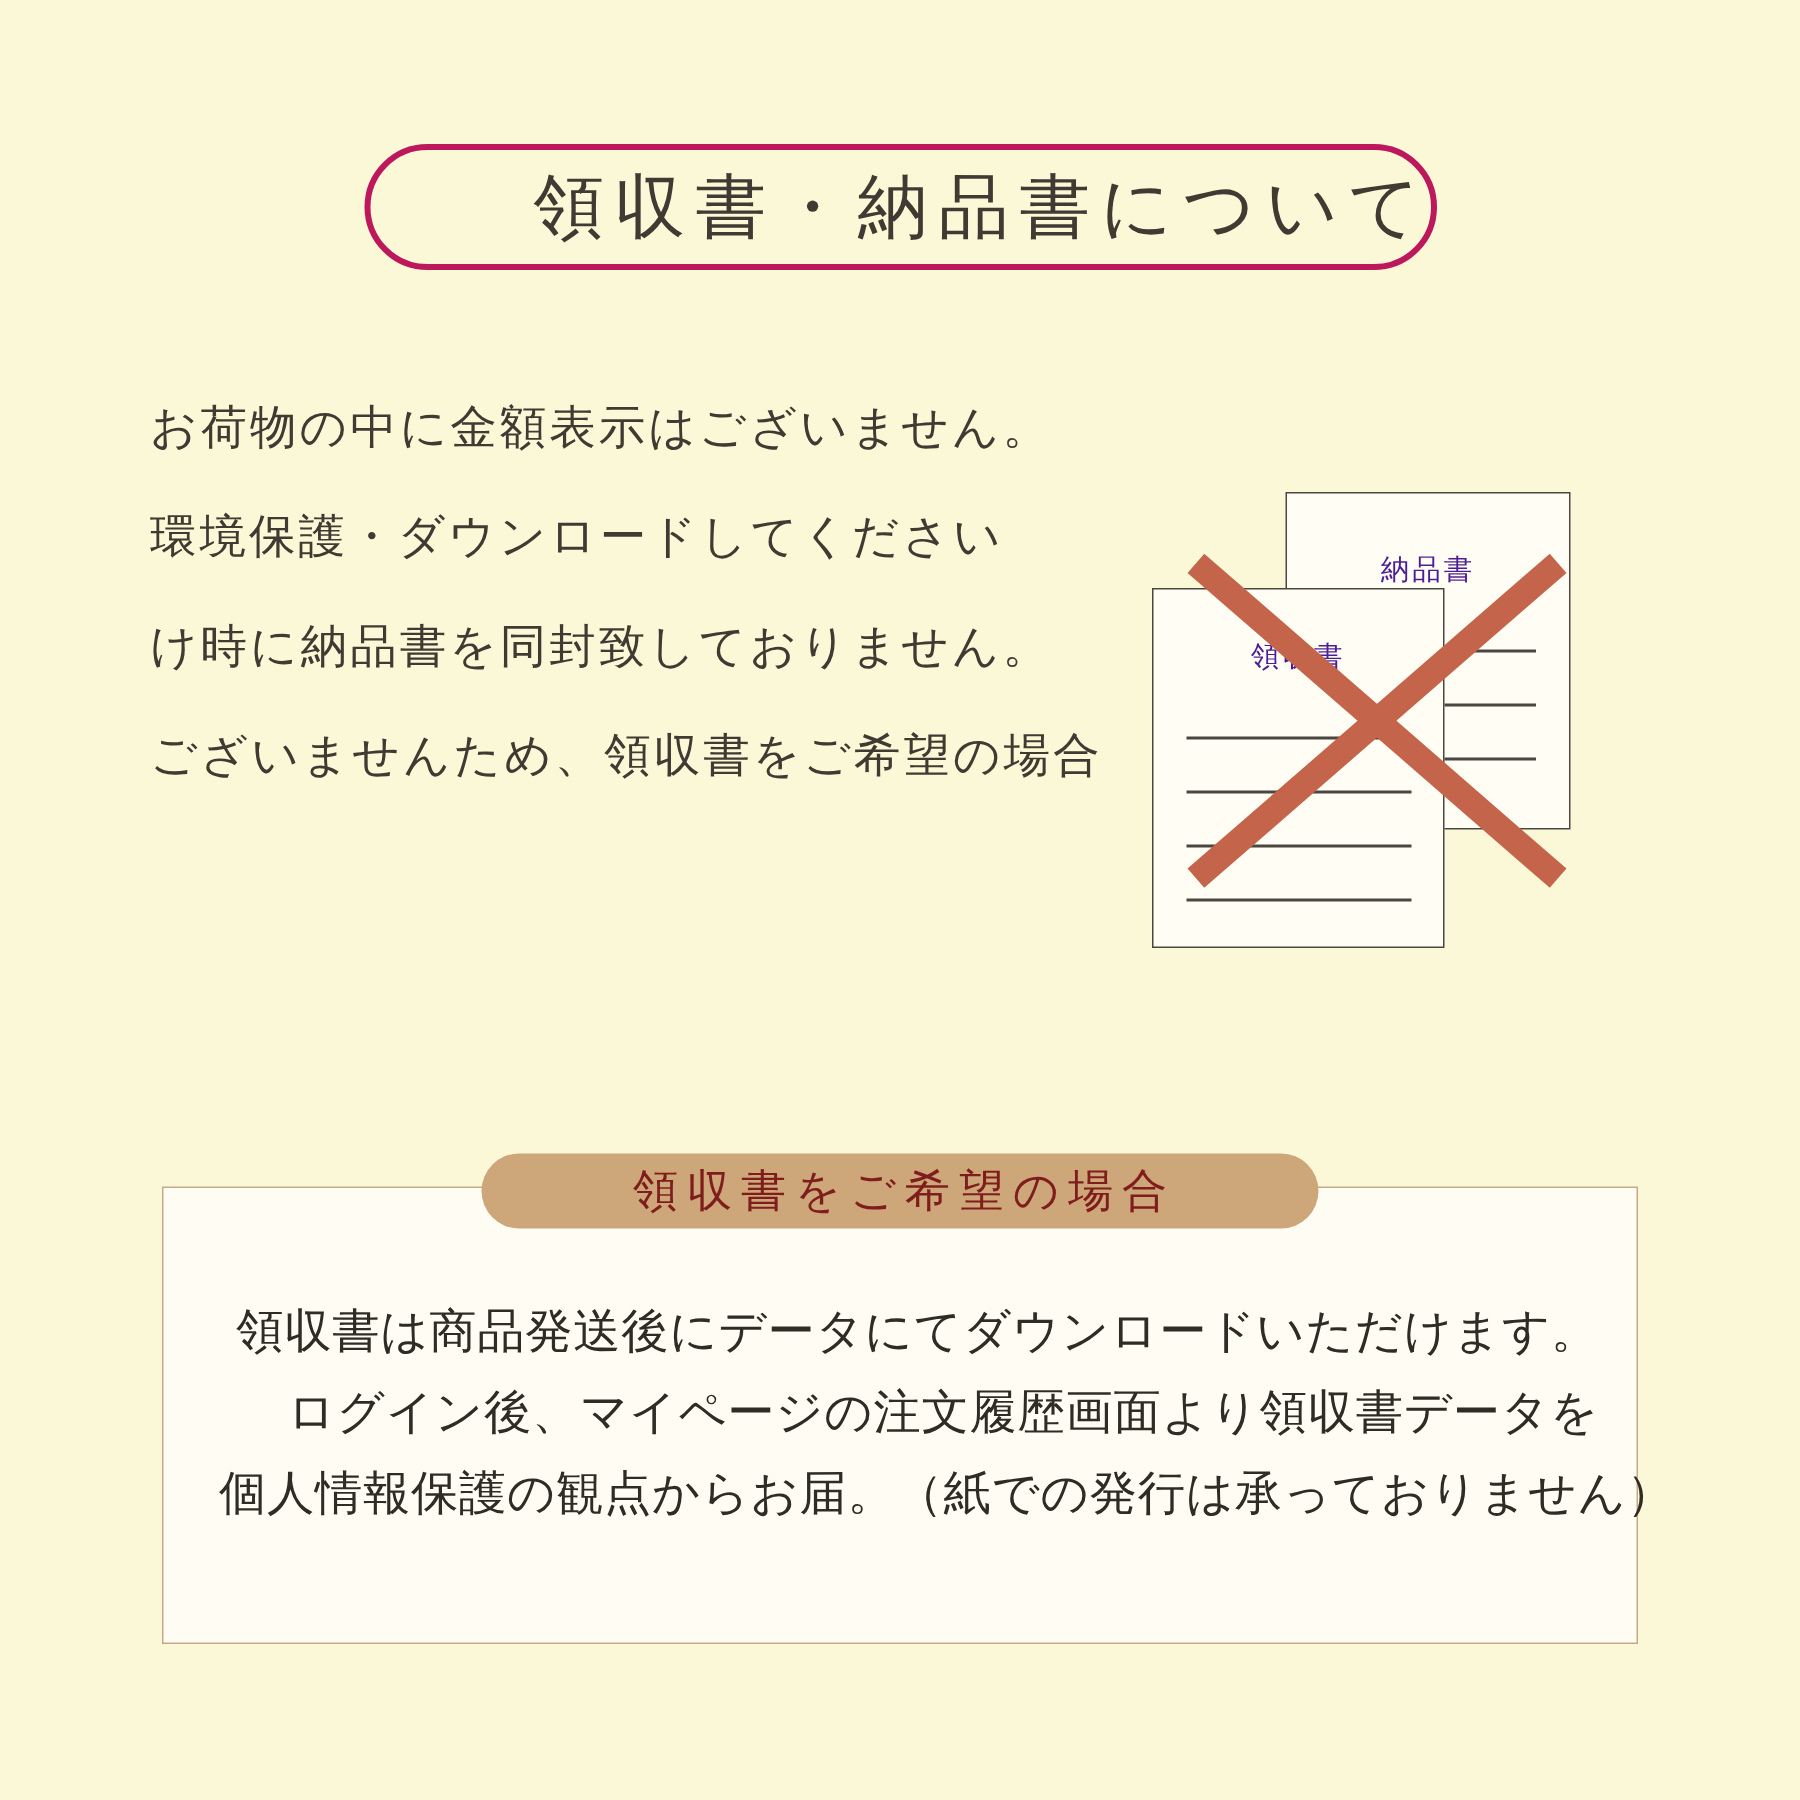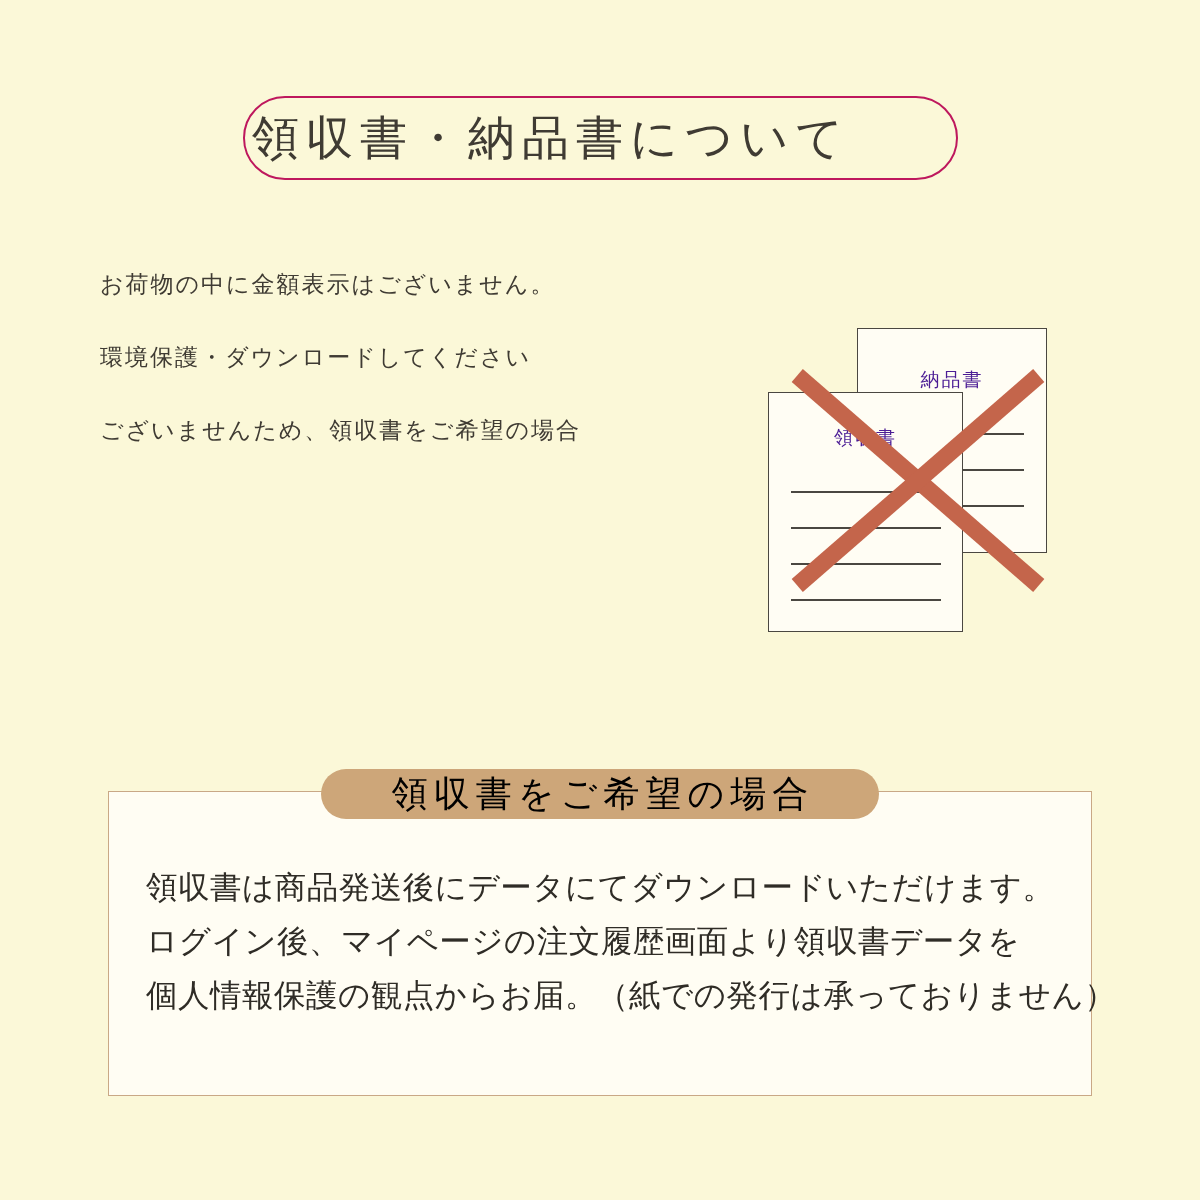--- a/index.html
+++ b/index.html
@@ -21,43 +21,43 @@
     position: absolute;
     left: 243px;
     top: 96px;
     width: 715px;
     height: 84px;
   }
   .title-pill {
     width: 100%;
     height: 100%;
     box-sizing: border-box;
-    border: 2px solid #be185d;
+    border: 4px solid #be185d;
     border-radius: 44px;
     display: flex;
     align-items: center;
-    justify-content: flex-start;
+    justify-content: flex-end;
   }
   .title-text {
     font-size: 47px;
     letter-spacing: 7px;
     color: #3f3b33;
     white-space: nowrap;
     text-indent: 7px;
   }
 
   
   .intro {
     position: absolute;
     left: 100px;
     top: 248px;
     width: 620px;
   }
   .intro-line {
-    font-size: 23px;
+    font-size: 31px;
     line-height: 73px;
     letter-spacing: 2.0px;
     color: #3f3b33;
     white-space: nowrap;
   }
 
   
   .illus {
     position: absolute;
     left: 752px;
@@ -137,31 +137,32 @@
     top: 769px;
     width: 558px;
     height: 50px;
     background: #cda679;
     border-radius: 25px;
     display: flex;
     align-items: center;
     justify-content: center;
   }
   .box-heading-text {
-    font-size: 36px;
+    font-size: 30px;
     letter-spacing: 6px;
-    color: #000000;
+    color: #7f1d1d;
     white-space: nowrap;
     text-indent: 6px;
   }
   .box-body {
     position: absolute;
     left: 146px;
     top: 861px;
     width: 920px;
+    text-align: right;
   }
   .box-line {
     font-size: 31.5px;
     line-height: 54px;
     letter-spacing: 0.5px;
     color: #2f2c26;
     white-space: nowrap;
   }
 </style>
 </head>
@@ -169,20 +170,21 @@
 
 <div class="title-wrap">
   <div class="title-pill">
     <div class="title-text">領収書・納品書について</div>
   </div>
 </div>
 
 <div class="intro">
   <div class="intro-line">お荷物の中に金額表示はございません。</div>
   <div class="intro-line">環境保護・ダウンロードしてください</div>
+  <div class="intro-line">け時に納品書を同封致しておりません。</div>
   <div class="intro-line">ございませんため、領収書をご希望の場合</div>
 </div>
 
 <div class="illus">
   <div class="doc doc-back">
     <div class="doc-title">納品書</div>
     <div class="rule r1"></div>
     <div class="rule r2"></div>
     <div class="rule r3"></div>
   </div>

